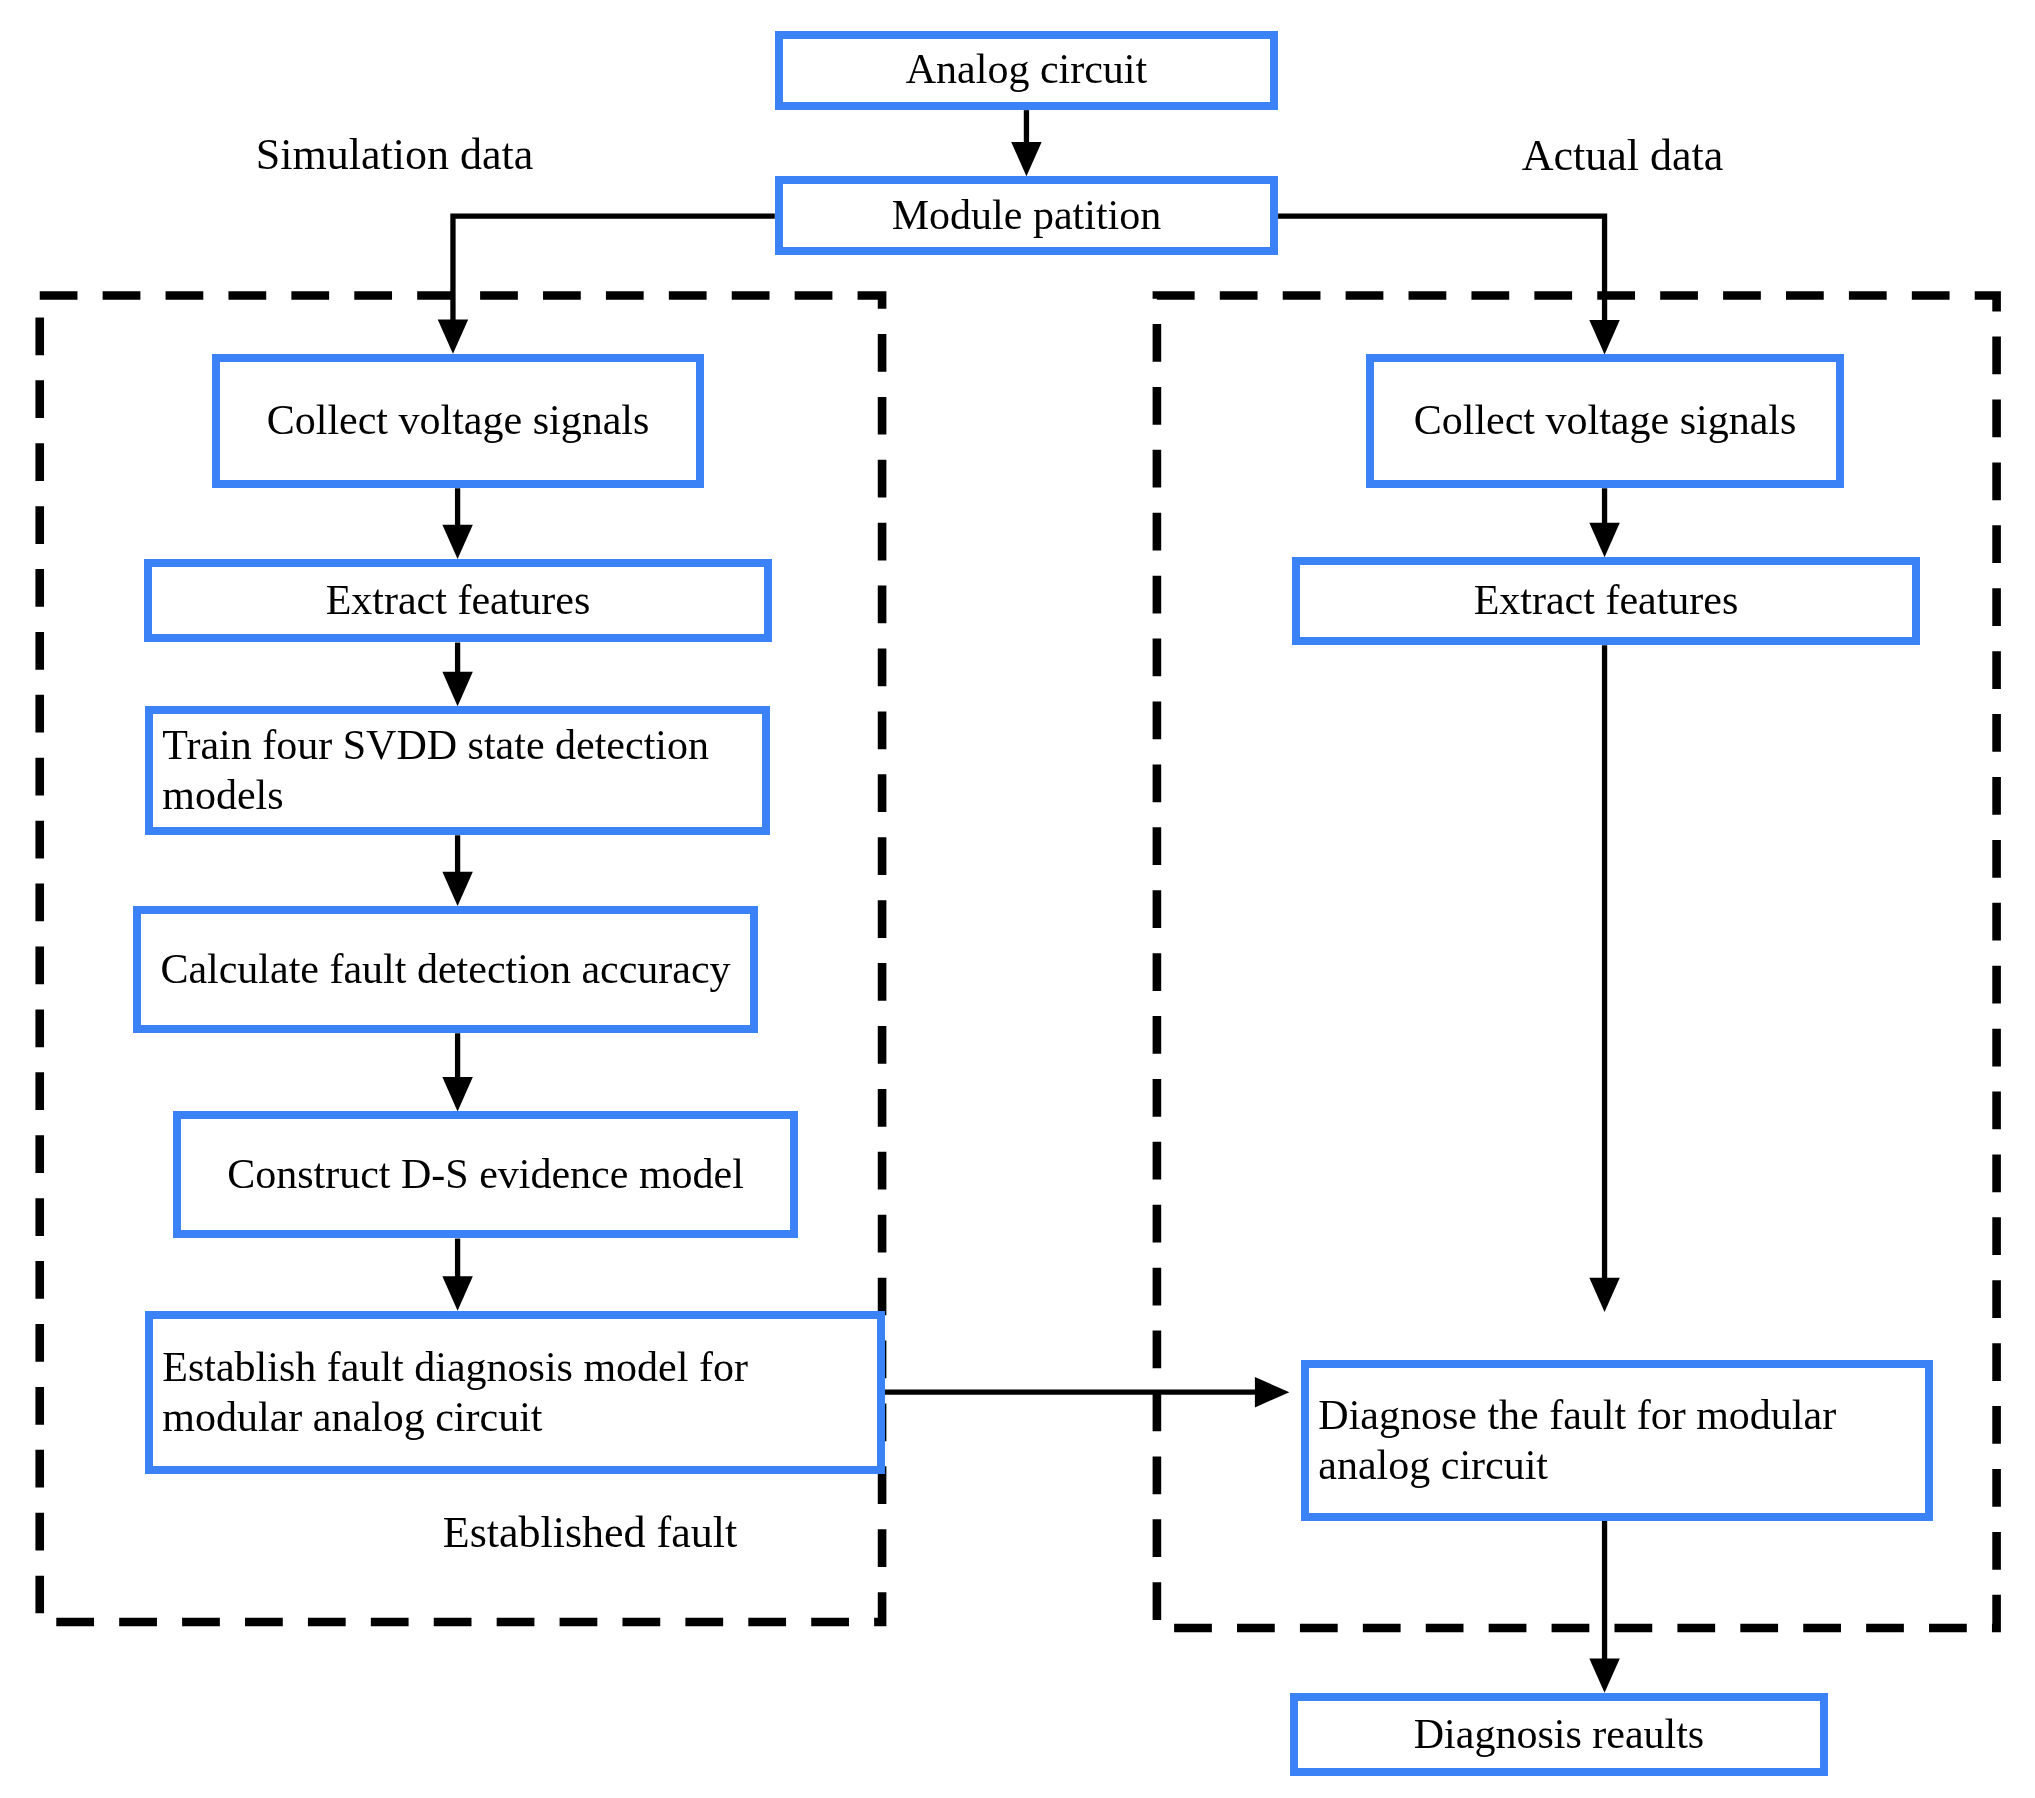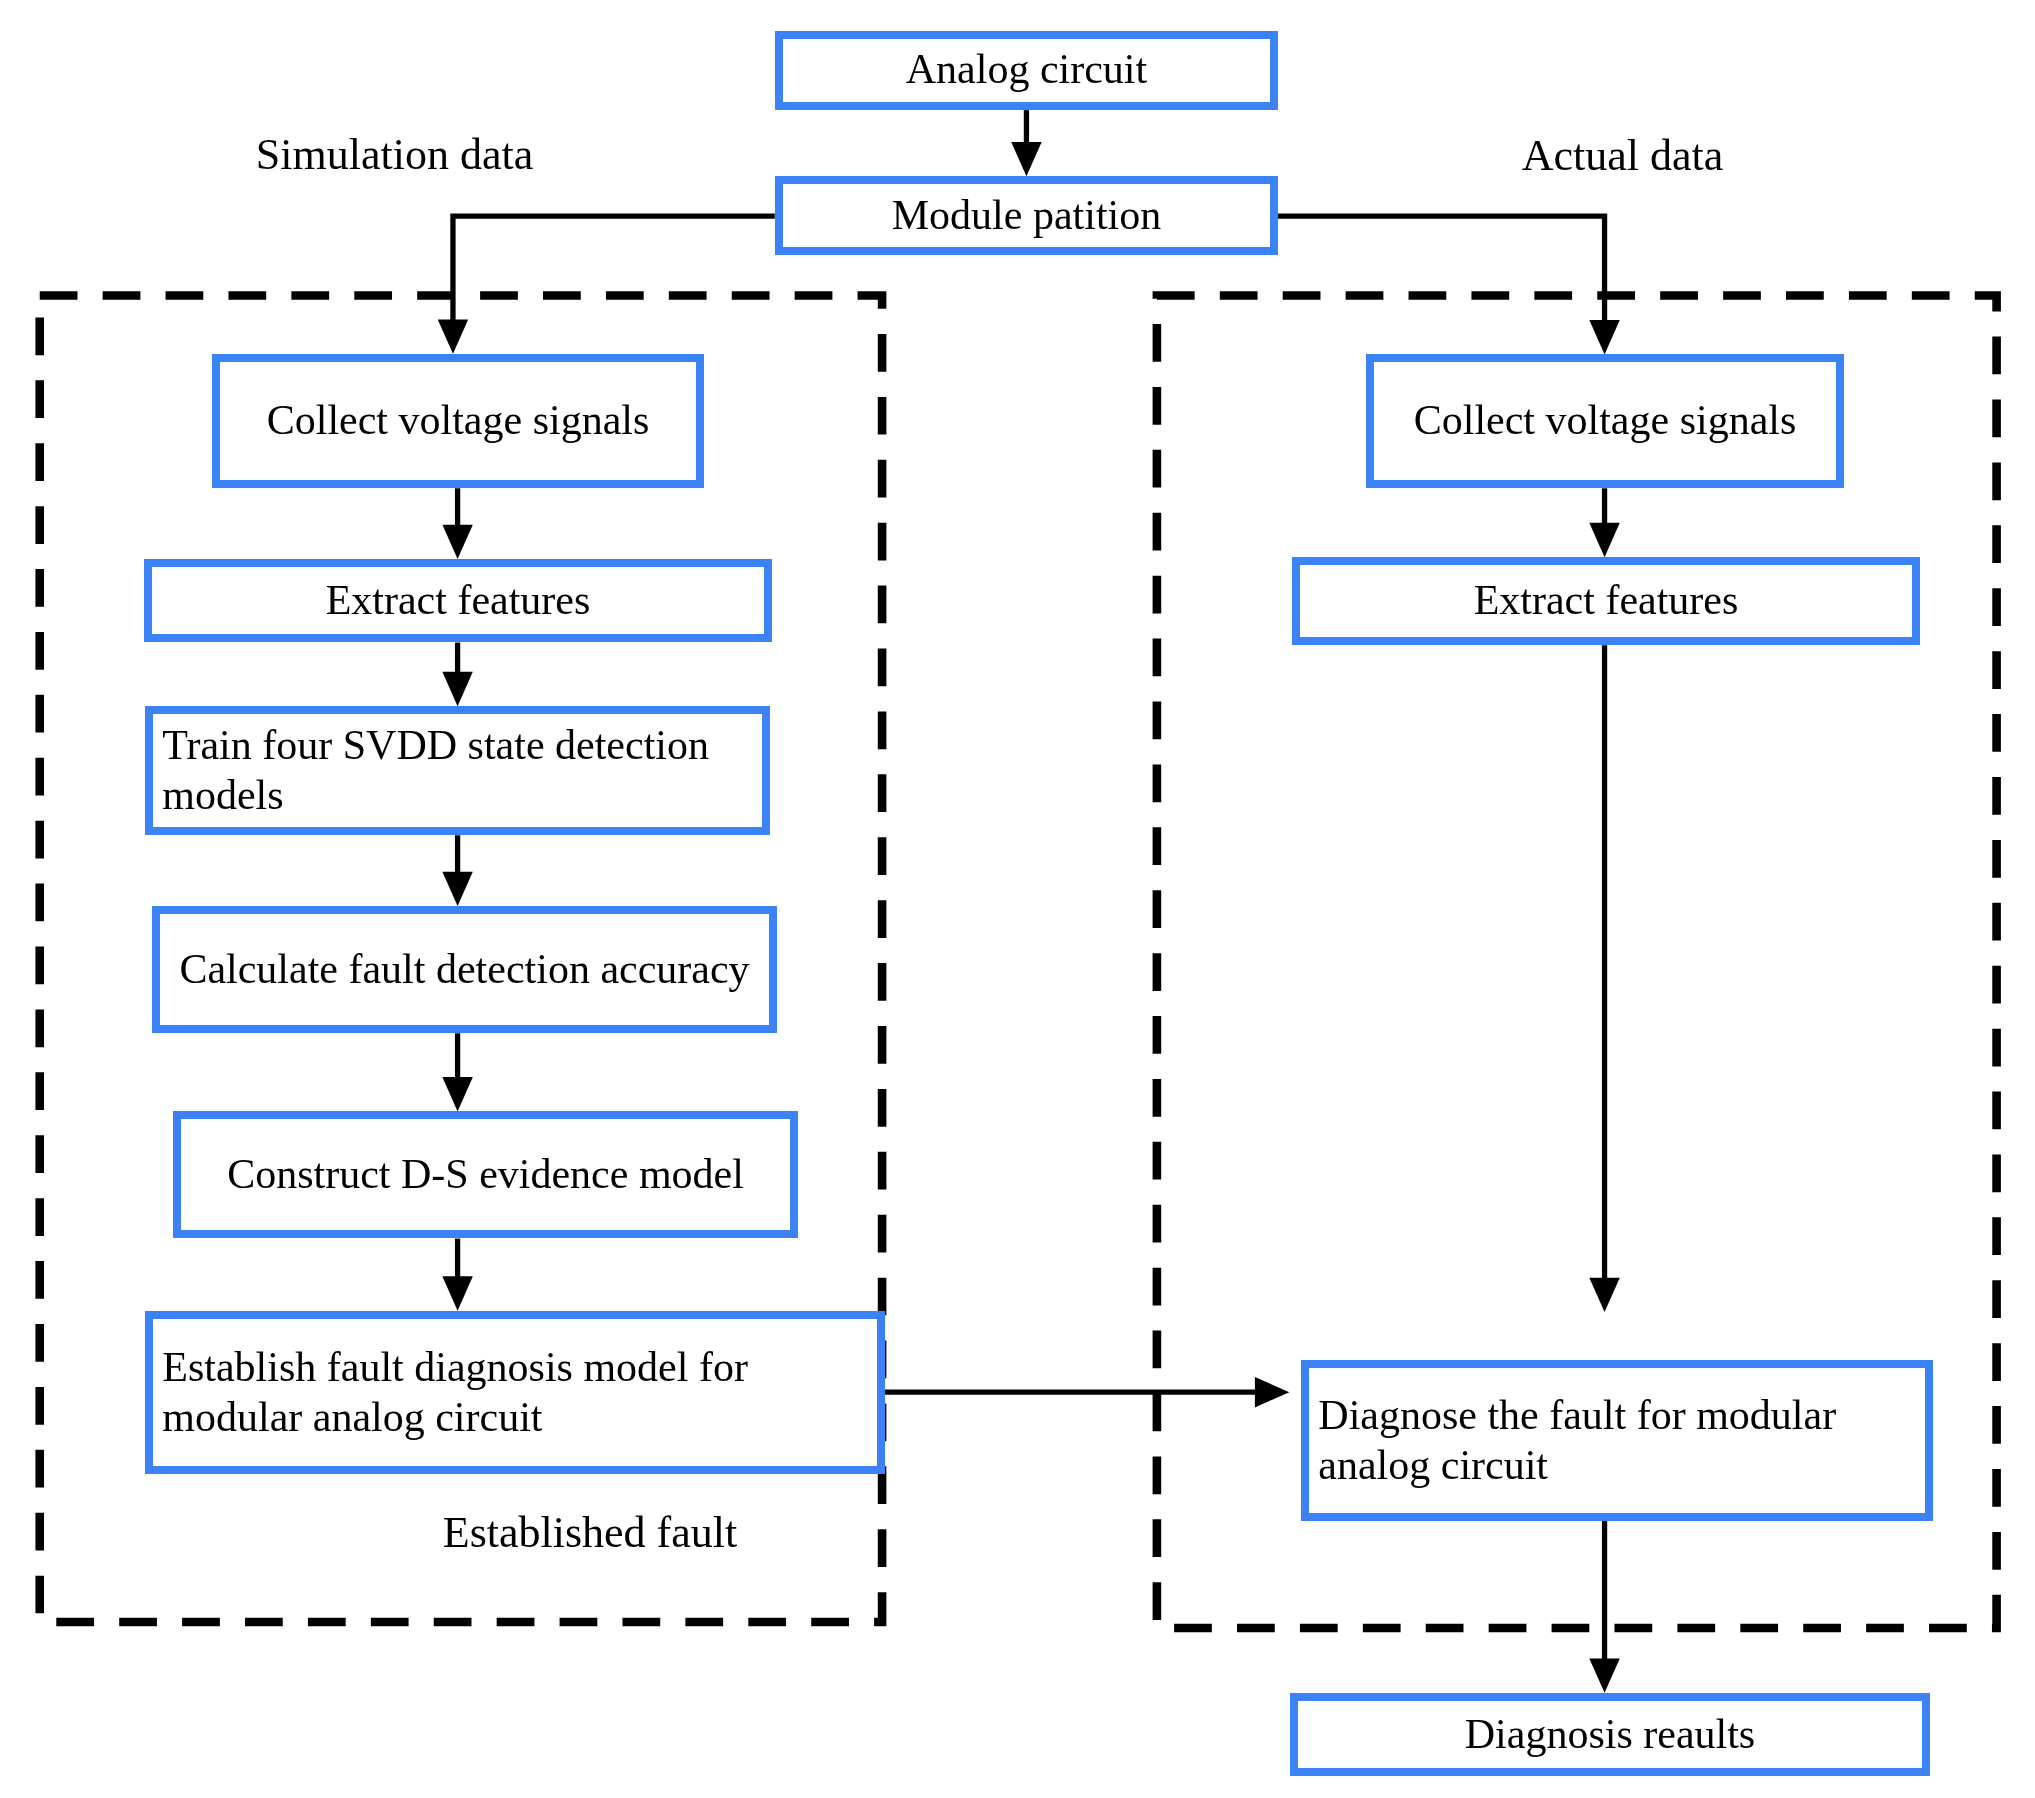--- a/index.html
+++ b/index.html
@@ -104,27 +104,27 @@
 
   <div class="flow-label" style="left:189px; top:127px; width:411px;">Simulation data</div>
   <div class="flow-label" style="left:1417px; top:128px; width:411px;">Actual data</div>
 
   <div class="node" style="left:775px; top:30.5px; width:503px; height:79px;">Analog circuit</div>
   <div class="node" style="left:775px; top:176px; width:503px; height:79px;">Module patition</div>
 
   <div class="node" style="left:212px; top:354px; width:492px; height:134px;">Collect voltage signals</div>
   <div class="node" style="left:144px; top:559px; width:628px; height:83px;">Extract features</div>
   <div class="node" style="left:145px; top:706px; width:625px; height:129px;">Train four SVDD state detection models</div>
-  <div class="node" style="left:152px; top:906px; width:625px; height:127px; padding:0 5.3px;">Calculate fault detection accuracy</div>
+  <div class="node" style="left:133px; top:906px; width:625px; height:127px; padding:0 5.3px;">Calculate fault detection accuracy</div>
   <div class="node" style="left:145px; top:1111px; width:625px; height:127px;margin-left:28px;">Construct D-S evidence model</div>
   <div class="node" style="left:145px; top:1311px; width:740px; height:163px;">Establish fault diagnosis model for modular analog circuit</div>
 
   <div class="flow-label" style="left:358px; top:1505px; width:464px;">
     <span style="display:block;">Established fault</span>
   </div>
 
   <div class="node" style="left:1366px; top:354px; width:478px; height:134px;">Collect voltage signals</div>
   <div class="node" style="left:1292px; top:557px; width:628px; height:88px;">Extract features</div>
   <div class="node" style="left:1290px; top:1360px; width:632px; height:161px;margin-left:11px;">Diagnose the fault for modular analog circuit</div>
-  <div class="node" style="left:1290px; top:1693px; width:640px; height:83px;">Diagnosis reaults</div>
+  <div class="node" style="left:1290px; top:1693px; width:538px; height:83px;">Diagnosis reaults</div>
 
 </div>
 
 
 </body></html>

